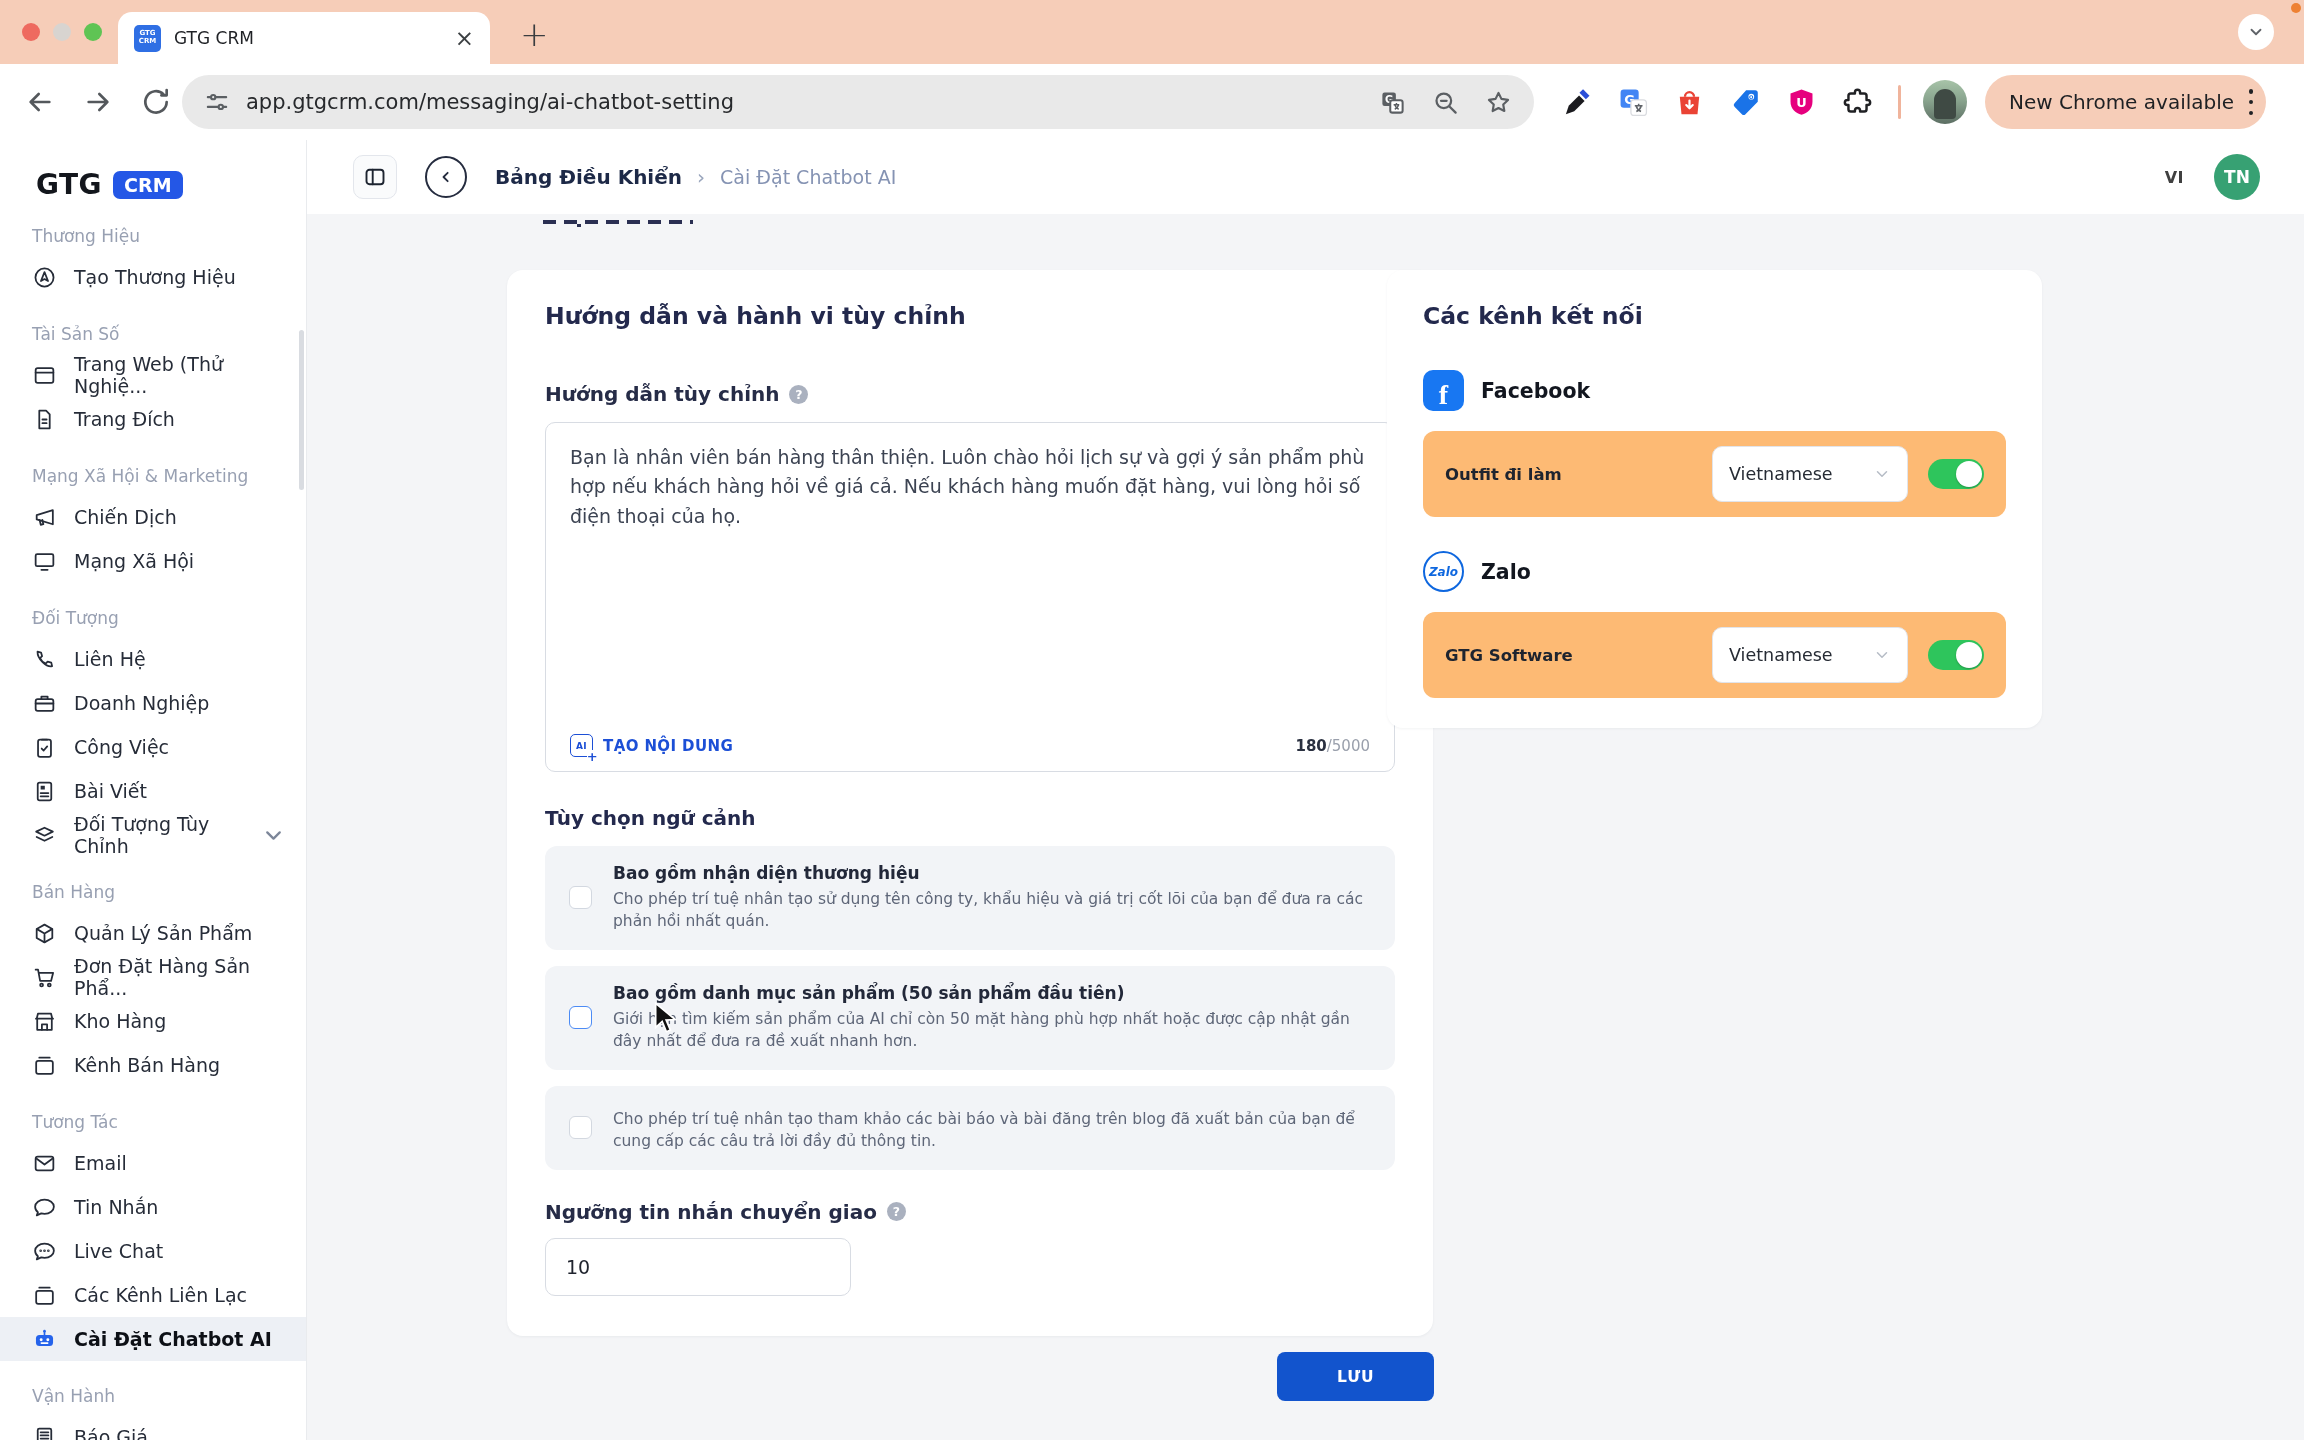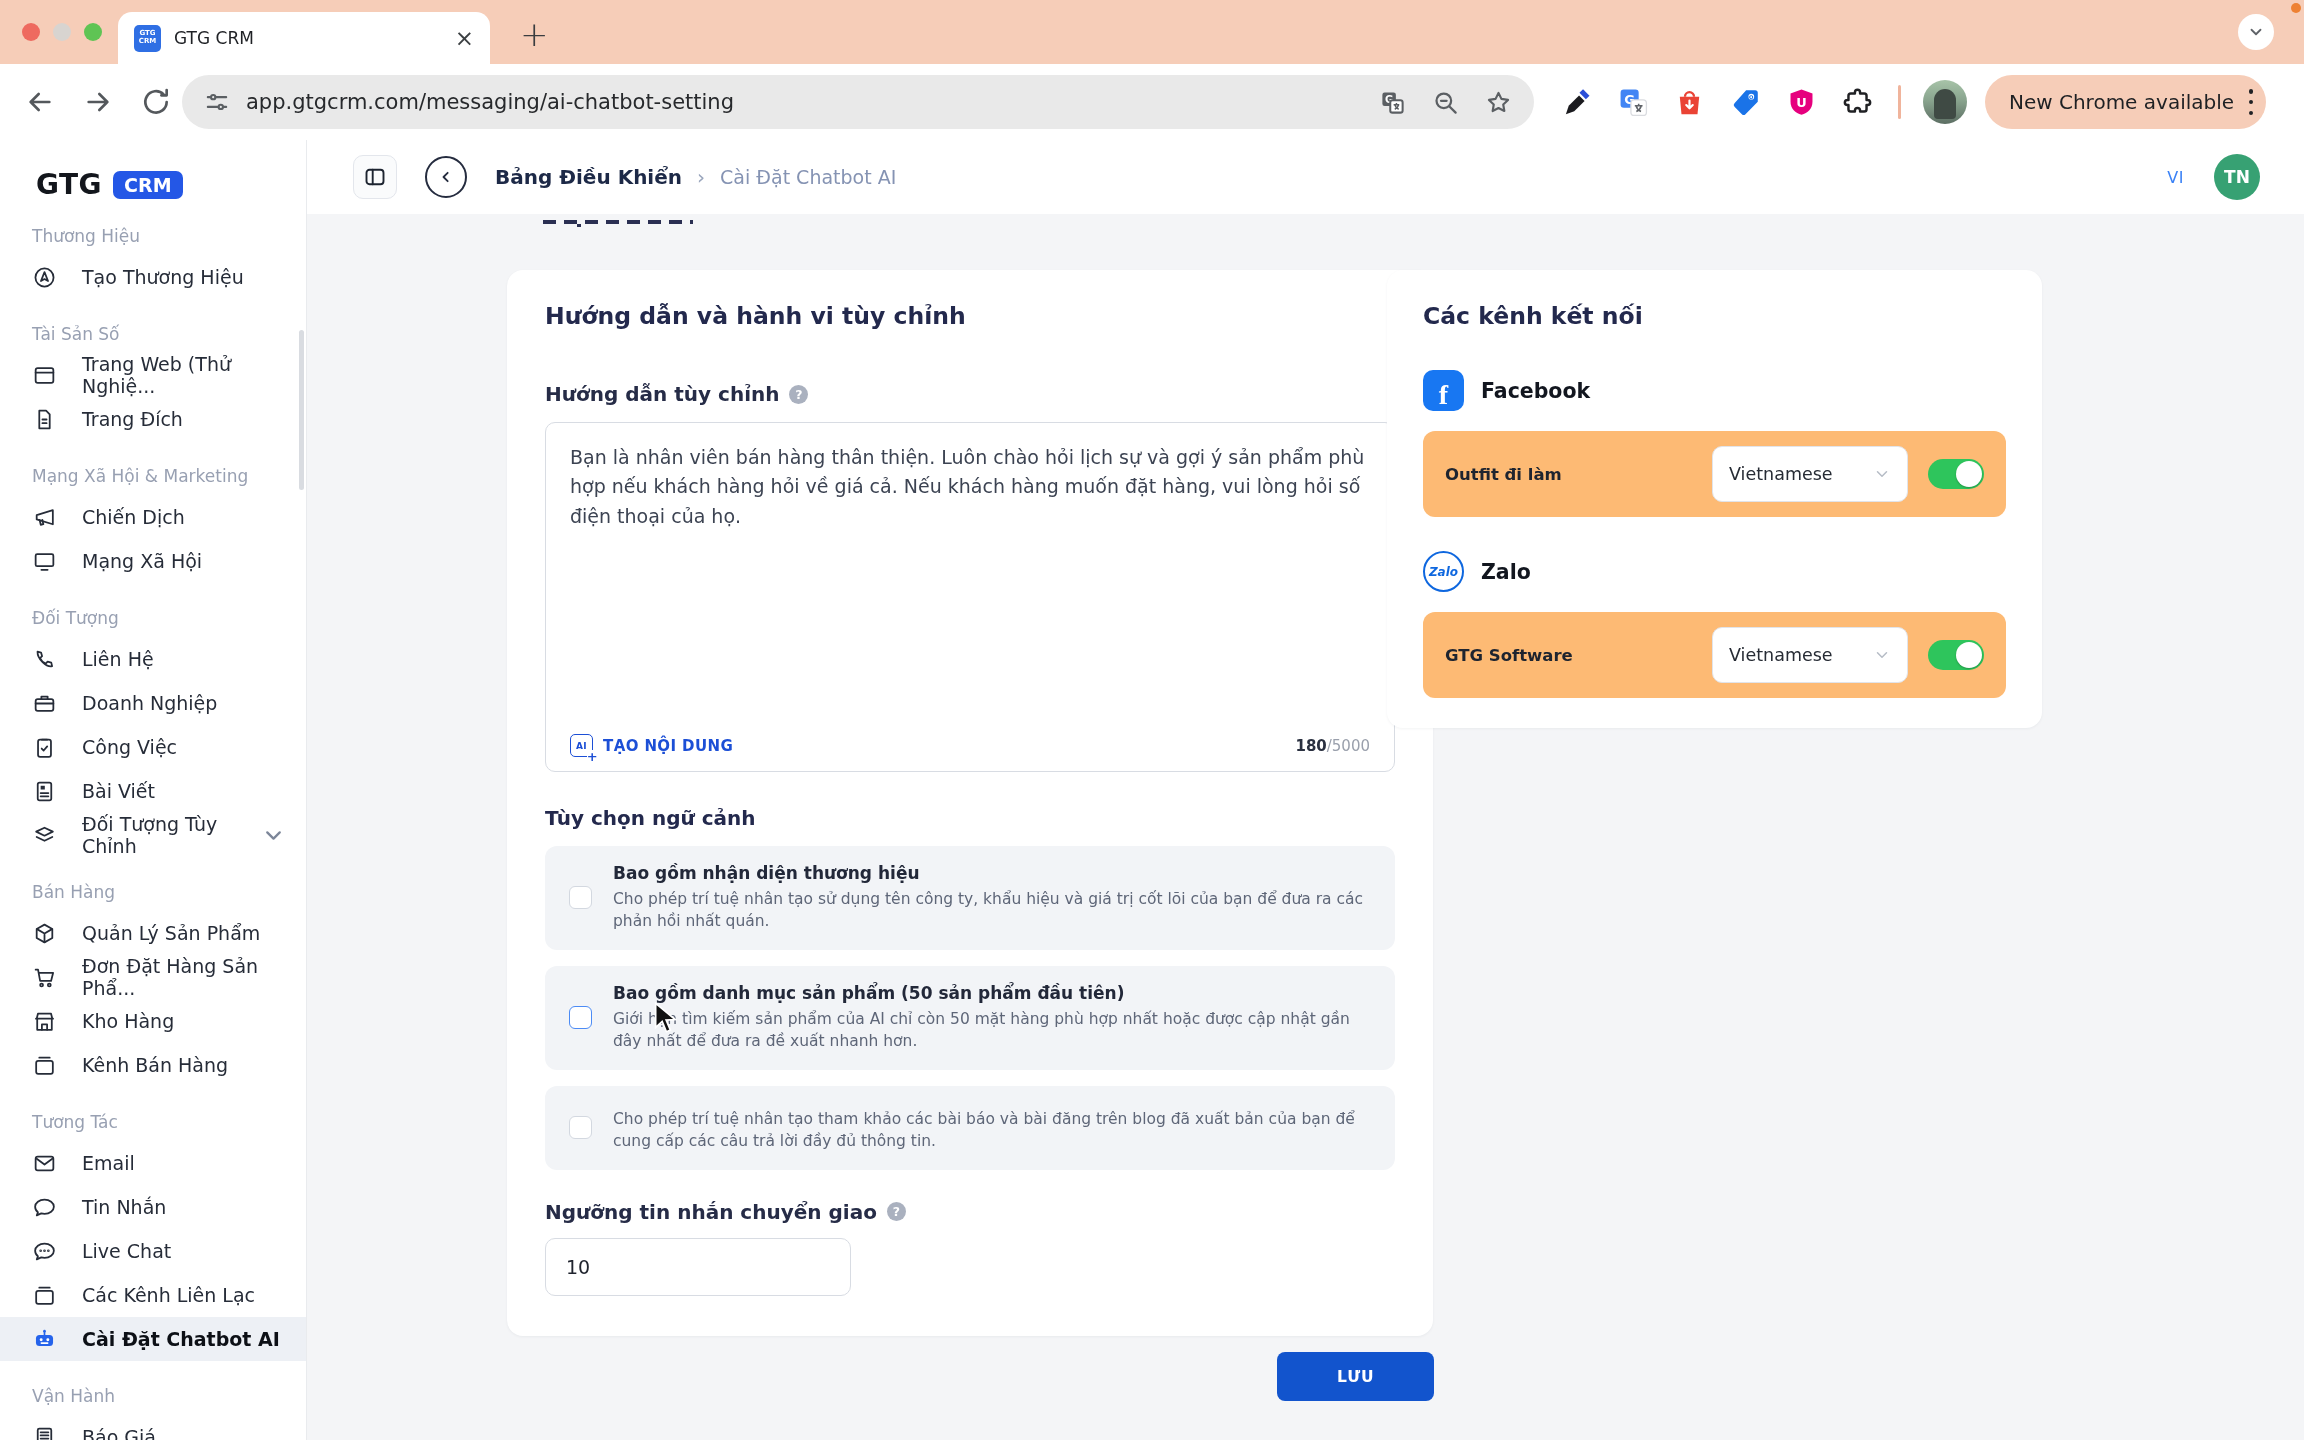--- a/index.html
+++ b/index.html
@@ -42,39 +42,39 @@
                padding:0 12px 0 24px;font-size:20px;color:#1e2023;white-space:nowrap;}
   .kebab{width:6px;height:26px;margin-left:14px;display:flex;flex-direction:column;justify-content:space-between;align-items:center;}
   .kebab i{width:4.5px;height:4.5px;border-radius:50%;background:#202124;display:block;}
   
   .sidebar{position:absolute;left:0;top:140px;width:307px;height:1300px;background:#fff;
            border-right:1px solid #e9ebee;box-sizing:border-box;padding-top:28px;overflow:hidden;}
   .logo-row{padding-left:36px;display:flex;align-items:center;gap:11px;}
   .logo-text{font-size:28px;font-weight:800;color:#13161c;letter-spacing:.5px;}
   .logo-badge{background:#2457e6;color:#fff;border-radius:7px;padding:3px 11px;font-size:19px;font-weight:700;}
   .nav-header{padding:25px 0 9px 32px;font-size:17px;color:#98a0b2;}
-  .nav-item{height:44px;display:flex;align-items:center;padding:0 20px 0 32px;gap:25px;font-size:19px;color:#262c38;}
+  .nav-item{height:44px;display:flex;align-items:center;padding:0 20px 0 32px;gap:17px;font-size:19px;color:#262c38;}
   .nav-item .ic{width:25px;height:25px;flex-shrink:0;}
   .nav-item.active{background:#edf0f5;font-weight:700;color:#0d1016;}
   .nav-chev{margin-left:auto;color:#7c8699;width:19px;height:19px;}
   .ic{stroke:currentColor;stroke-width:1.7;fill:none;stroke-linecap:round;stroke-linejoin:round;}
   .side-scrollbar{position:absolute;right:2px;top:190px;width:5px;height:160px;border-radius:3px;background:#d9dce1;}
   
   .main{position:absolute;left:307px;top:140px;width:1997px;height:1300px;background:#f4f5f7;}
   .page-header{height:74px;background:#fff;display:flex;align-items:center;padding:0 44px 0 46px;}
   .toggle-btn{width:42px;height:42px;border:1.5px solid #e3e6ec;border-radius:10px;background:#fafbfc;
               display:flex;align-items:center;justify-content:center;color:#1d2430;}
   .back-btn{width:38px;height:38px;border-radius:50%;border:2px solid #252c3f;margin-left:28px;
             display:flex;align-items:center;justify-content:center;color:#252c3f;}
   .crumbs{display:flex;align-items:center;gap:15px;margin-left:28px;}
   .crumb-root{font-size:20px;font-weight:700;color:#1d2947;}
   .crumb-sep{font-size:20px;color:#9aa6bd;}
   .crumb-cur{font-size:19px;color:#8593b3;}
   .hdr-right{margin-left:auto;display:flex;align-items:center;gap:30px;}
-  .lang{font-size:16px;font-weight:400;color:#3b82f6;letter-spacing:.5px;}
+  .lang{font-size:16px;font-weight:700;color:#404040;letter-spacing:.5px;}
   .avatar-tn{width:46px;height:46px;border-radius:50%;background:#37a173;color:#fff;font-size:17px;font-weight:700;
              display:flex;align-items:center;justify-content:center;}
   .sliver{position:absolute;left:236px;top:80px;width:200px;height:7px;overflow:hidden;}
   .sliver i{display:block;height:4px;width:150px;
             background:repeating-linear-gradient(90deg,#2a2f52 0 13px,transparent 13px 21px);}
   .sliver b{display:block;width:4px;height:3px;background:#2a2f52;margin-left:34px;}
   
   .card{background:#fff;border-radius:16px;box-shadow:0 1px 3px rgba(25,32,56,.05);position:absolute;box-sizing:border-box;}
   .main-card{left:200px;top:130px;width:926px;height:1066px;padding:32px 38px;}
   .card-title{font-size:23.5px;font-weight:700;color:#23294d;}

